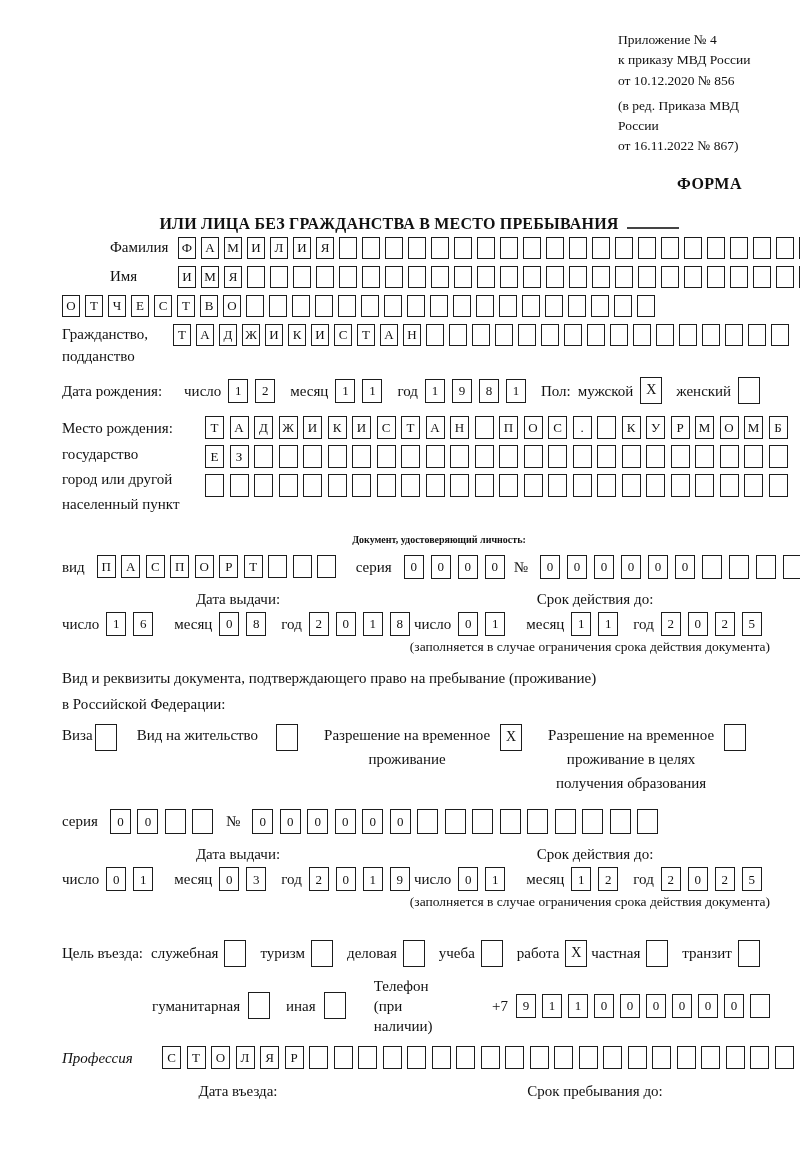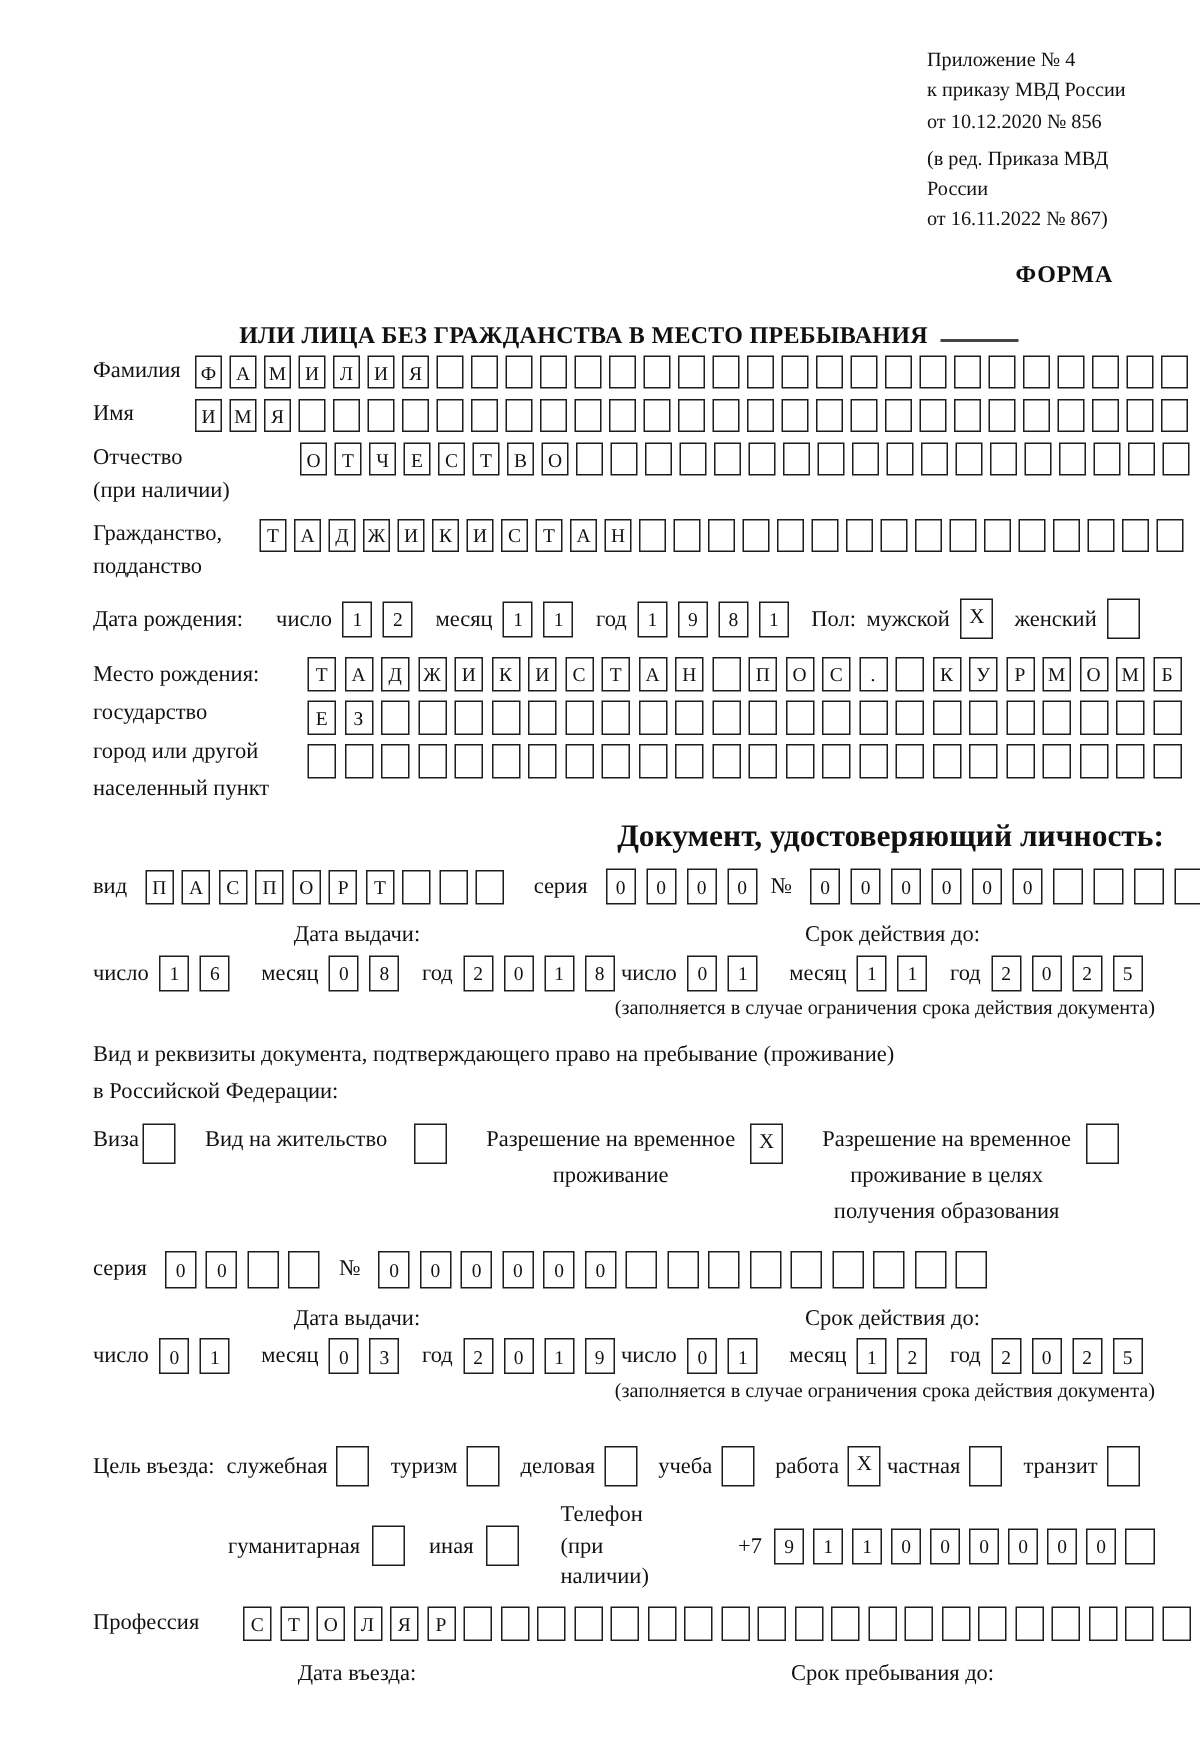--- a/index.html
+++ b/index.html
@@ -13,21 +13,21 @@
   .appendix{margin-left:556px;font-size:13.5px;line-height:1.5;}
   .appendix .gap{height:5px;}
   .forma{ text-align:right;padding-right:34px;font-weight:bold;font-size:16px;margin-top:16px;letter-spacing:.5px;}
   
   .title{text-align:center;font-weight:bold;font-size:16px;margin-top:18px;line-height:1.55;letter-spacing:.2px;}
   .blank-line{display:inline-block;width:52px;border-bottom:2px solid #444;height:.9em;margin-left:8px;}
   .sec-title{font-weight:bold;font-size:15.5px;margin:20px 0 16px 2px;letter-spacing:.2px;}
   
   .frow{display:flex;align-items:flex-start;margin-bottom:7px;}
   .lblcol{flex:none;}
-  .lbl{flex:none;}
+  .lbl{flex:none;margin-left:48px;}
   
   .boxrow{display:inline-flex;flex:none;}
   .box{
     flex:none;display:inline-flex;align-items:center;justify-content:center;
     width:16px;height:20px;border:1.6px solid #1d1d1d;margin-right:5px;
     font-size:13px;line-height:1;background:#fff;
   }
   .boxrow.pb .box{width:17px;height:21px;margin-right:5.5px;}
   .boxrow.date .box{width:18px;height:22px;margin-right:7px;}
   .boxrow.wide .box{width:19px;height:23px;margin-right:6.5px;}
@@ -45,21 +45,21 @@
   .bd-row{display:flex;align-items:center;margin:10px 0 12px 0;}
   .bd-row .t{margin-right:8px;}
   .dlbl{margin-right:7px;}
   .gap14{margin-left:14px;}
   .gap8{margin-left:8px;}
   
   .bp{display:flex;margin-bottom:4px;}
   .bp-labels{width:143px;flex:none;line-height:1.68;}
   .bp-rows .boxrow{margin-bottom:6px;display:flex;}
   
-  .center-bold{text-align:right;font-weight:bold;font-size:21px;margin:4px 0 8px 40px;}
+  .center-bold{text-align:center;font-weight:bold;font-size:10px;margin:16px 0 8px 40px;}
   
   .doc-row{display:flex;align-items:center;margin-bottom:10px;}
   .doc-row .t{margin-right:12px;}
   
   .date-cols{display:flex;margin-bottom:2px;}
   .date-col.left{width:352px;flex:none;}
   .date-col.right{flex:1;}
   .date-head{text-align:center;margin-bottom:3px;}
   .dateline{display:flex;align-items:center;}
   .fill-note{text-align:right;font-size:13.5px;padding-right:6px;margin:2px 0 10px 0;}
@@ -73,21 +73,21 @@
   
   .purpose{display:flex;align-items:center;margin-bottom:9px;flex-wrap:nowrap;margin-top:28px;}
   .purpose .plbl{margin:0 6px 0 14px;}
   .purpose .first{margin-left:8px;}
   .purpose2{display:flex;align-items:center;margin:0 0 10px 90px;}
   .purpose2 .plbl{margin-right:8px;}
   .purpose2 .ph{margin:0 24px 0 28px;}
   .purpose2 .prefix{margin:0 8px 0 14px;}
   
   .prof-row{display:flex;align-items:center;margin-bottom:12px;}
-  .prof-row .t{width:100px;flex:none;}
+  .prof-row .t{width:100px;flex:none;font-style:italic;}
 </style>
 </head>
 <body>
 
 <div class="page">
 
   <div class="appendix">
     <div>Приложение № 4</div>
     <div>к приказу МВД России</div>
     <div>от 10.12.2020 № 856</div>
@@ -168,24 +168,20 @@
         <span class="box"></span>
         <span class="box"></span>
         <span class="box"></span>
         <span class="box"></span>
         <span class="box"></span>
         <span class="box"></span>
       </span>
   </div>
 
   <div class="frow">
-    <span class="lblcol w-patr">
-      <span>Отчество</span><br>
-      <span>(при наличии)</span>
-    </span>
     <span class="boxrow">
         <span class="box">О</span>
         <span class="box">Т</span>
         <span class="box">Ч</span>
         <span class="box">Е</span>
         <span class="box">С</span>
         <span class="box">Т</span>
         <span class="box">В</span>
         <span class="box">О</span>
         <span class="box"></span>

